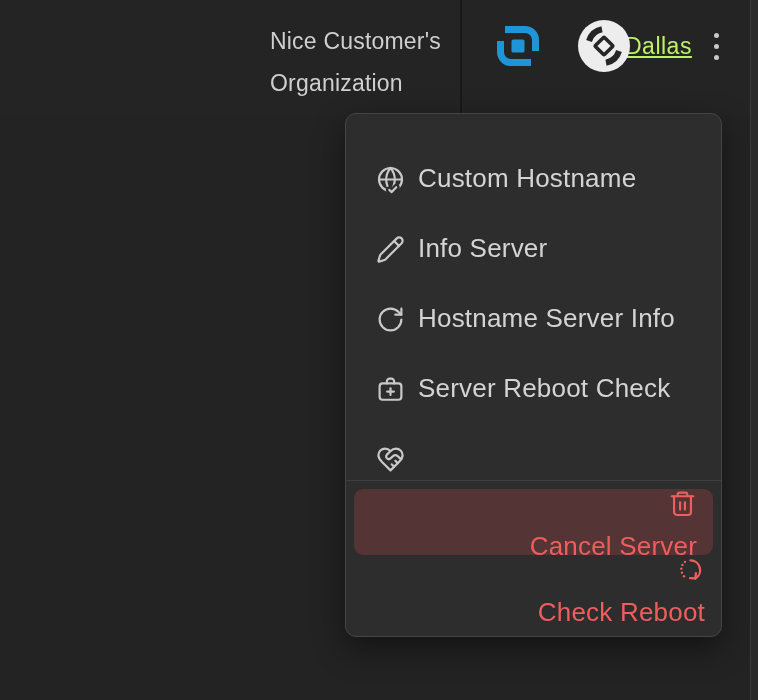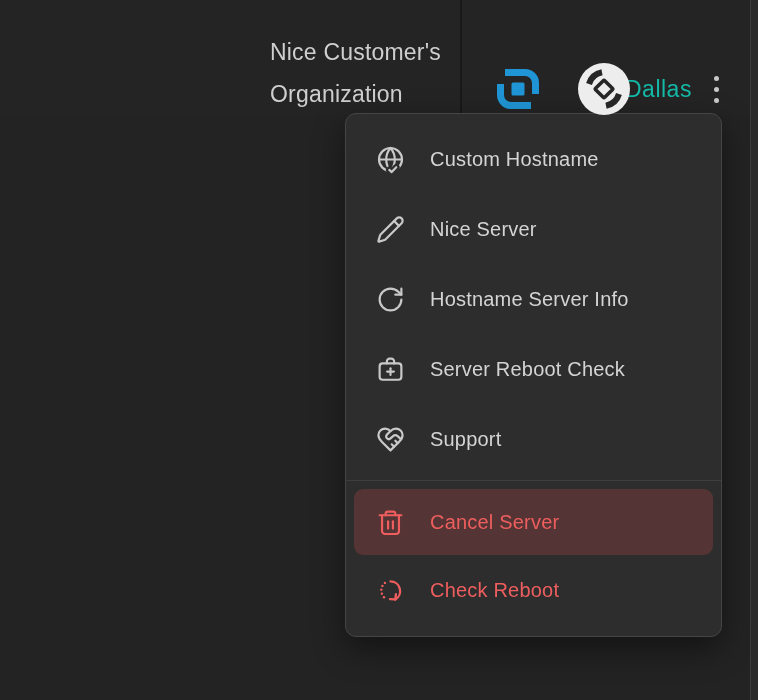--- a/index.html
+++ b/index.html
@@ -10,59 +10,59 @@
     -webkit-font-smoothing:antialiased;
   }
   
   .right-strip{
     position:absolute;top:0;right:0;width:7px;height:700px;
     background:#2a2a2a;border-left:1px solid #3c3c3c;
   }
   
   .header-bar{
     position:absolute;top:0;left:0;width:751px;height:115px;
-    display:flex;align-items:flex-end;box-sizing:border-box;padding-top:20px;
+    display:flex;align-items:flex-start;box-sizing:border-box;padding-top:20px;
     background:var(--header-bg,#242424);
   }
   .header-left{
     width:460px;flex:none;display:flex;justify-content:flex-end;
     box-sizing:border-box;padding-right:19px;
   }
   .org-title{
     text-align:left;color:#cfcfcf;font-size:23px;line-height:42px;font-weight:400;
     letter-spacing:.2px;
   }
   .header-divider{width:2px;align-self:stretch;margin-top:-20px;background:#181818;flex:none;}
   .header-right{flex:1;display:flex;align-items:center;padding-left:30px;}
   .brand-logo{width:52px;height:52px;flex:none;}
   .loc-badge{display:flex;align-items:center;margin-left:34px;}
   .loc-icon{width:52px;height:52px;flex:none;position:relative;z-index:2;}
-  .loc-label{color:#14b8a6;font-size:23px;margin-left:-5px;letter-spacing:.5px;z-index:1;}
+  .loc-label{color:#bef264;font-size:23px;margin-left:-5px;letter-spacing:.5px;z-index:1;text-decoration:underline;}
   .kebab{
     margin-left:13px;width:24px;height:40px;display:flex;flex-direction:column;
     align-items:center;justify-content:center;gap:6px;cursor:pointer;
   }
   .kebab i{width:5px;height:5px;border-radius:50%;background:#c9c9c9;display:block;}
   
   .menu{
     position:absolute;left:345px;top:113px;width:377px;height:524px;
     box-sizing:border-box;padding:10px 0 0 0;
     background:var(--panel-bg,#2d2d2d);
     border:1px solid #454545;border-radius:11px;
     box-shadow:0 12px 32px rgba(0,0,0,.45);
   }
   .menu-item{
-    height:70px;display:flex;align-items:center;gap:25px;
-    padding:0 16px 0 30px;font-size:20px;color:#d4d4d4;cursor:pointer;
+    height:70px;display:flex;align-items:flex-end;gap:13px;
+    padding:0 16px 0 30px;font-size:26px;color:#d4d4d4;cursor:pointer;
     letter-spacing:.2px;white-space:nowrap;
   }
   .menu-item svg{width:29px;height:29px;flex:none;stroke:currentColor;}
   .menu-item .ic{color:#c9c9c9;display:flex;}
   .menu-sep{height:1px;background:#3e3e3e;margin:6px 0 8px 0;}
-  .menu-item.danger{color:var(--danger-text,#ee5e5e);}
+  .menu-item.danger{color:var(--danger-text,#ee5e5e);flex-direction:column;}
   .menu-item.danger .ic{color:var(--danger-text,#ee5e5e);}
   .menu-item.highlighted{
     background:var(--danger-bg,#543434);
     border-radius:9px;margin:0 8px;height:66px;padding-left:22px;
   }
 </style>
 </head>
 <body>
 
 <div class="stage">
@@ -120,21 +120,21 @@
       <span>Custom Hostname</span>
     </div>
 
     <div class="menu-item">
       <span class="ic">
         <svg viewBox="0 0 24 24" fill="none" stroke-width="1.8" stroke-linecap="round" stroke-linejoin="round">
           <path d="M21.2 6.8a2.8 2.8 0 0 0-4-4L3.8 16.2a2 2 0 0 0-.5.83l-1.3 4.35a.5.5 0 0 0 .62.62l4.35-1.3a2 2 0 0 0 .83-.5z"></path>
           <path d="m15 5 4 4"></path>
         </svg>
       </span>
-      <span>Nice Server</span>
+      <span>Info Server</span>
     </div>
 
     <div class="menu-item">
       <span class="ic">
         <svg viewBox="0 0 24 24" fill="none" stroke-width="1.8" stroke-linecap="round" stroke-linejoin="round">
           <path d="M21 12a9 9 0 1 1-9-9c2.52 0 4.93 1 6.74 2.74L21 8"></path>
           <path d="M21 3v5h-5"></path>
         </svg>
       </span>
       <span>Hostname Server Info</span>
@@ -154,21 +154,20 @@
 
     <div class="menu-item">
       <span class="ic">
         <svg viewBox="0 0 24 24" fill="none" stroke-width="1.8" stroke-linecap="round" stroke-linejoin="round">
           <path d="M19 14c1.49-1.46 3-3.21 3-5.5A5.5 5.5 0 0 0 16.5 3c-1.76 0-3 .5-4.5 2-1.5-1.5-2.74-2-4.5-2A5.5 5.5 0 0 0 2 8.5c0 2.3 1.51 4.04 3 5.5l7 7Z"></path>
           <path d="M12 5 9.04 7.96a2.17 2.17 0 0 0 0 3.08c.82.82 2.13.85 3 .07l2.07-1.9a2.82 2.82 0 0 1 3.79 0l2.96 2.66"></path>
           <path d="m18 15-2-2"></path>
           <path d="m15 18-2-2"></path>
         </svg>
       </span>
-      <span>Support</span>
     </div>
 
     <div class="menu-sep"></div>
 
     <div class="menu-item danger highlighted">
       <span class="ic">
         <svg viewBox="0 0 24 24" fill="none" stroke-width="1.8" stroke-linecap="round" stroke-linejoin="round">
           <path d="M3 6h18"></path>
           <path d="M19 6v13a2.5 2.5 0 0 1-2.5 2.5h-9A2.5 2.5 0 0 1 5 19V6"></path>
           <path d="M8 6V4.8A1.8 1.8 0 0 1 9.8 3h4.4A1.8 1.8 0 0 1 16 4.8V6"></path>

